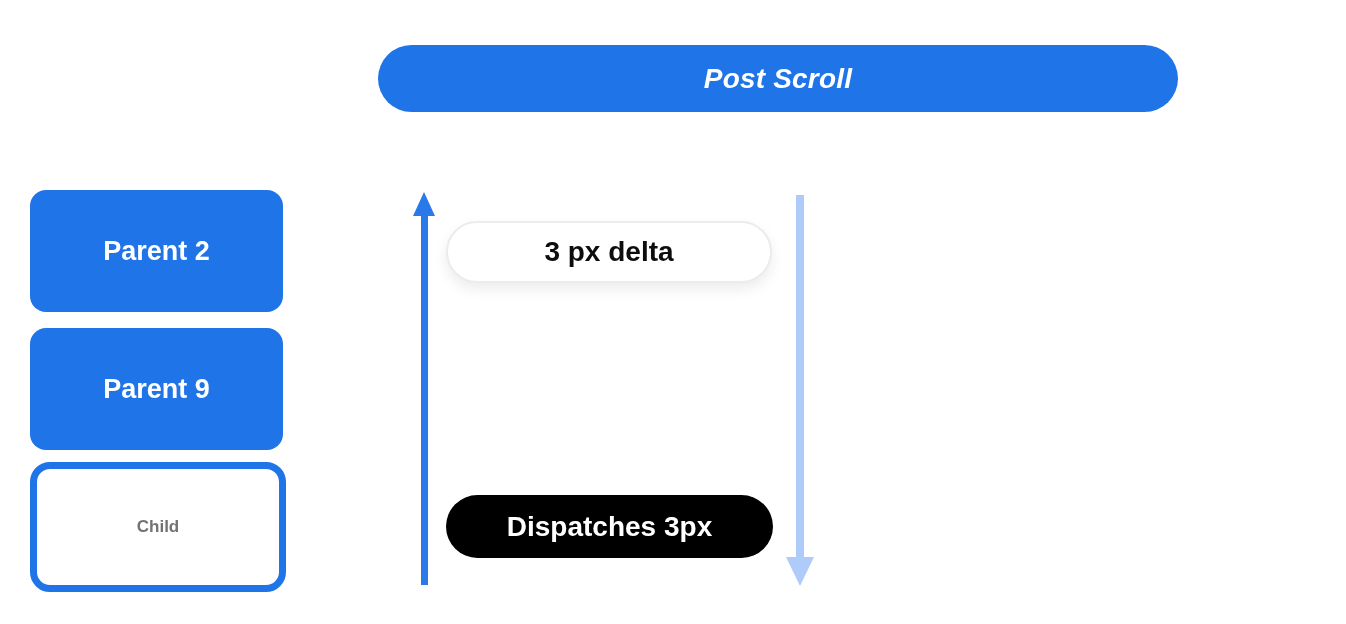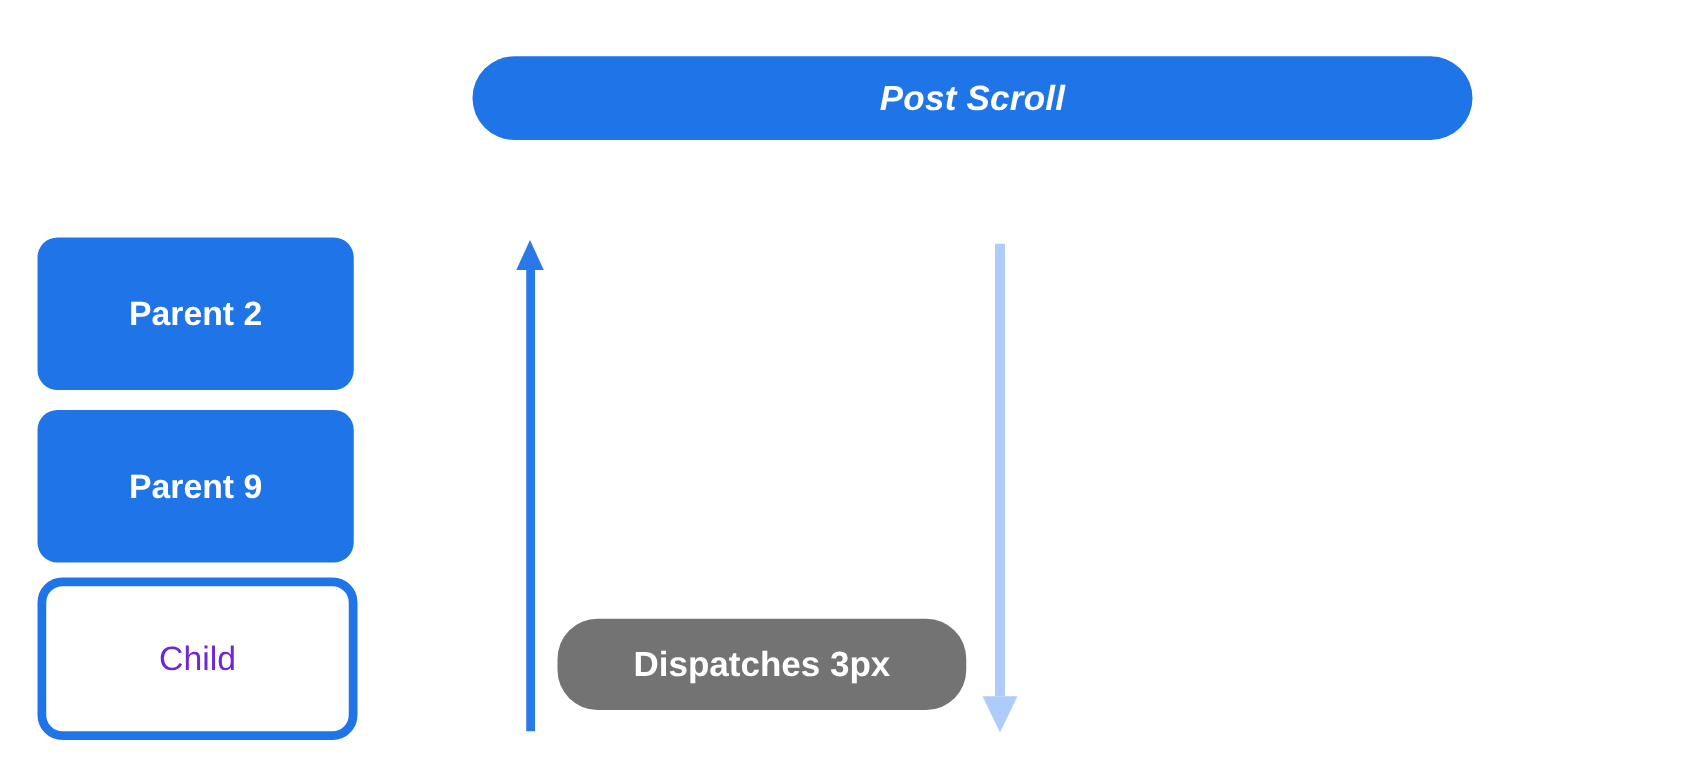--- a/index.html
+++ b/index.html
@@ -61,23 +61,23 @@
   .node.parent-1 { top: 328px; }
   .node.outlined {
     top: 462px;
     width: 256px;
     height: 130px;
     border-radius: 20px;
     background: #ffffff;
     border: 7px solid #1F74E8;
   }
   .node.outlined span {
-    color: #6d28d9;
-    font-size: 27px;
-    font-weight: 400;
+    color: #737373;
+    font-size: 17px;
+    font-weight: 700;
   }
 
   
   .arrow-up-head {
     position: absolute;
     left: 413px;
     top: 192px;
     width: 0;
     height: 0;
     border-left: 11px solid transparent;
@@ -132,23 +132,23 @@
   .delta-pill span {
     color: #0d0d0d;
     font-size: 28px;
     font-weight: 600;
   }
   .dispatch-pill {
     position: absolute;
     left: 446px;
     top: 495px;
     width: 327px;
-    height: 73px;
+    height: 63px;
     border-radius: 32px;
-    background: #737373;
+    background: #000000;
     display: flex;
     align-items: center;
     justify-content: center;
   }
   .dispatch-pill span {
     color: #ffffff;
     font-size: 28px;
     font-weight: 700;
   }
 </style>
@@ -174,18 +174,21 @@
   <div>
     <div class="arrow-up-head"></div>
     <div class="arrow-up-line"></div>
   </div>
 
   <div>
     <div class="arrow-down-line"></div>
     <div class="arrow-down-head"></div>
   </div>
 
+  <div class="delta-pill">
+    <span>3 px delta</span>
+  </div>
 
   <div class="dispatch-pill">
     <span>Dispatches 3px</span>
   </div>
 
 </div>
 
 </body></html>

